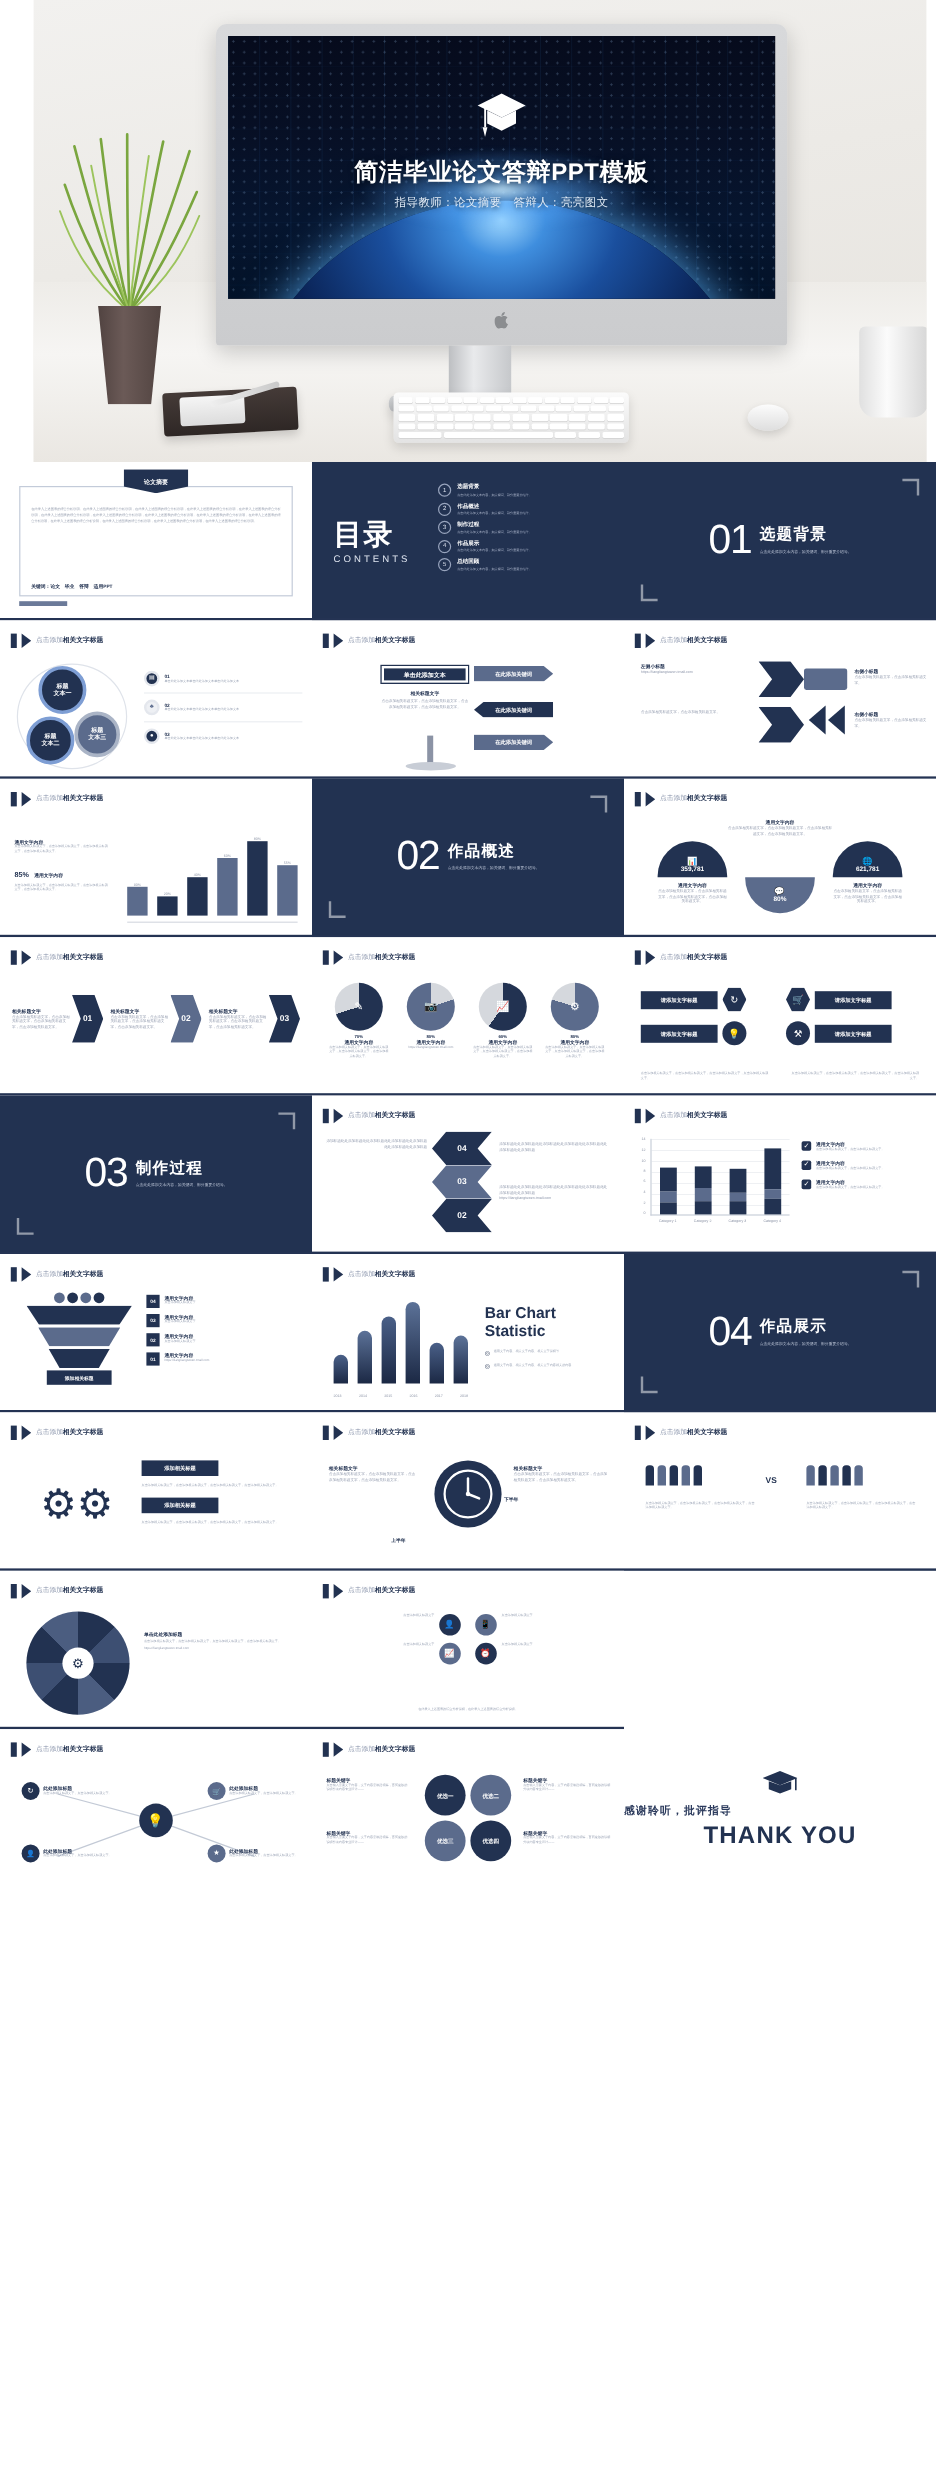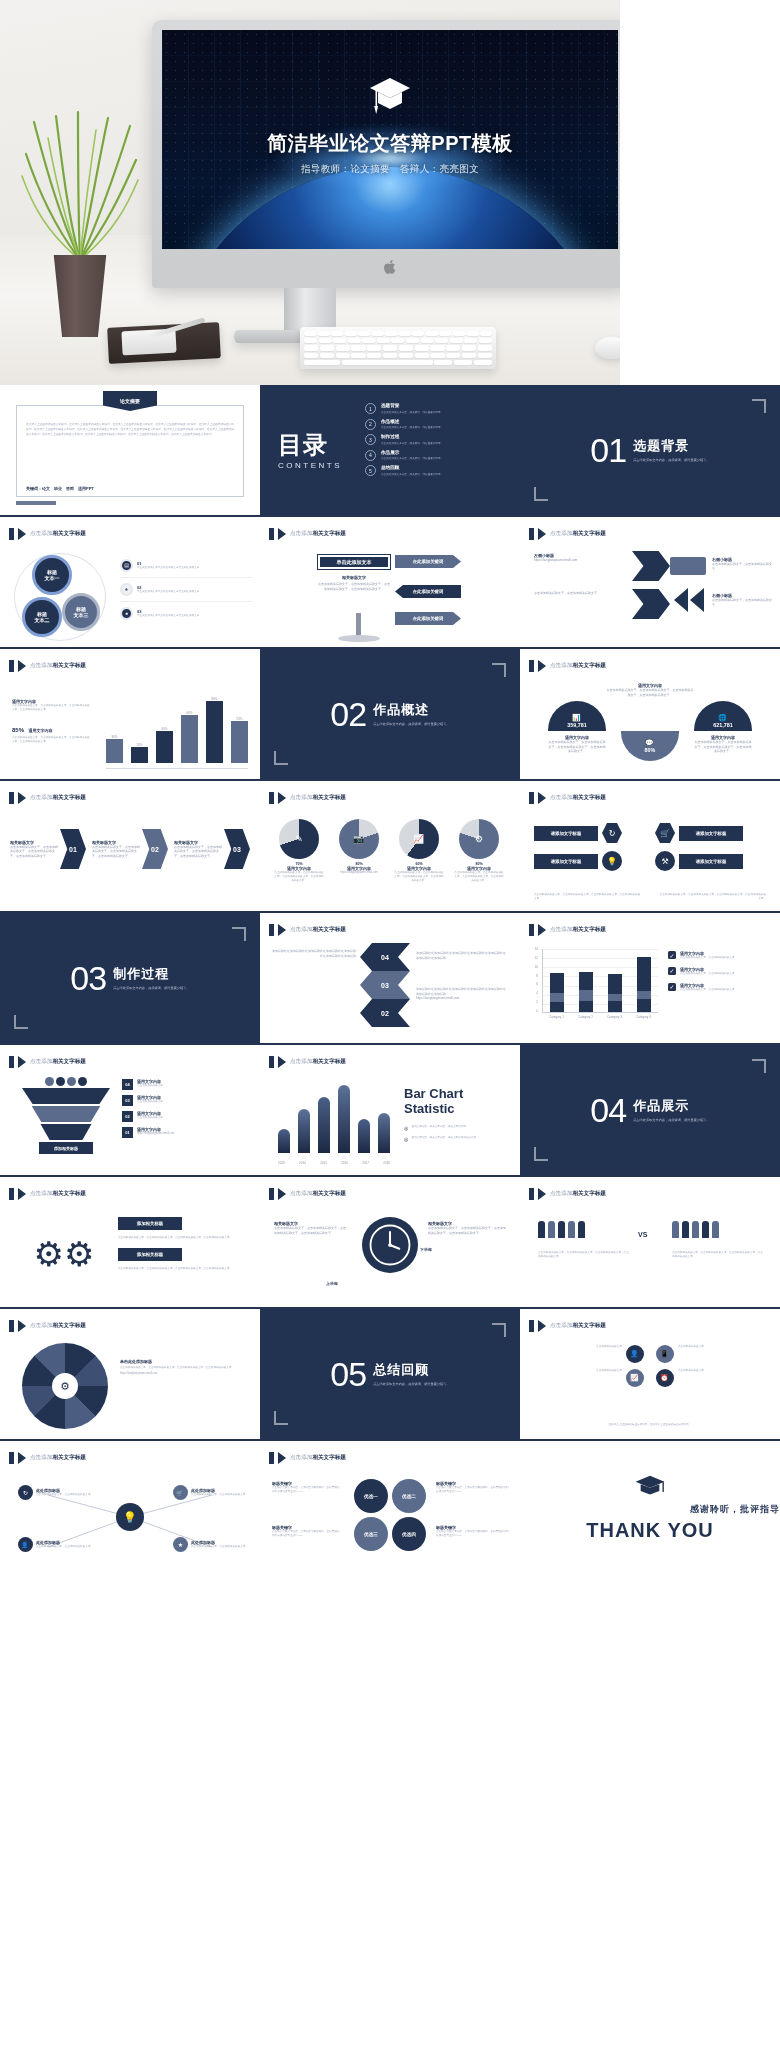--- a/index.html
+++ b/index.html
@@ -6,23 +6,24 @@
   html, body {
     width: 780px;
     background: #ffffff;
     font-family: "Liberation Sans", "DejaVu Sans", sans-serif;
   }
   body { width: 780px; height: 2068px; overflow: hidden; position: relative; }
 
   
   .hero {
     position: relative;
-    width: 620px; height: 385px;
+    width: 744px; height: 385px;
     background: linear-gradient(170deg,#f2f1ef 0%,#eceae6 45%,#e6e3de 100%);
     overflow: hidden;
+    margin-left: 28px;
   }
   .desk {
     position:absolute; left:0; bottom:0; width:780px; height:150px;
     background: linear-gradient(180deg,#eeece8 0%,#f6f5f3 40%,#eae7e2 100%);
   }
   .imac-body {
     position:absolute; left:152px; top:20px; width:476px; height:268px;
     background: linear-gradient(180deg,#d8d9db 0%,#cbccce 100%);
     border-radius: 9px 9px 3px 3px;
     box-shadow: 0 6px 18px rgba(0,0,0,.18);
@@ -994,31 +995,20 @@
       <div style="position:absolute;left:22px;top:34px;width:86px;height:86px;border-radius:50%;background:conic-gradient(#223251 0 45deg,#3d4f72 45deg 90deg,#223251 90deg 135deg,#4b5d80 135deg 180deg,#223251 180deg 225deg,#3d4f72 225deg 270deg,#223251 270deg 315deg,#4b5d80 315deg 360deg);">
         <div style="position:absolute;left:50%;top:50%;transform:translate(-50%,-50%);width:26px;height:26px;border-radius:50%;background:#fff;display:flex;align-items:center;justify-content:center;color:#223251;font-size:11px;">⚙</div>
       </div>
       <div style="position:absolute;left:120px;top:50px;right:8px;">
         <div class="lbl-b">单击此处添加标题</div>
         <div class="tiny" style="margin-top:2px;">点击添加相关标题文字，点击添加相关标题文字，点击添加相关标题文字，点击添加相关标题文字。</div>
         <div class="tiny" style="margin-top:2px;">https://liangliangtuwen.tmall.com</div>
       </div>
     </div>
 
-    <div class="cell navy">
-      <div class="sec-wrap">
-        <div class="sec-num">05</div>
-        <div>
-          <div class="sec-title">总结回顾</div>
-          <div class="sec-desc">点击此处添加文本内容，如关键词、部分重要介绍等。</div>
-        </div>
-      </div>
-      <div class="corner-l"></div>
-      <div class="corner-r"></div>
-    </div>
 
     <div class="cell">
       <div class="s-head">
         <div class="arrowbox"></div>
           <div class="arrow"></div>
         <div class="txt"><span class="lite">点击添加</span><span>相关文字标题</span></div>
       </div>
       <div style="position:absolute;left:16px;top:36px;right:16px;display:grid;grid-template-columns:1fr 1fr;gap:6px 12px;">
         <div style="display:flex;gap:4px;">
           <div class="tiny" style="flex:1;text-align:right;">点击添加相关标题文字</div>
@@ -1119,18 +1109,18 @@
     </div>
 
     <div class="cell" style="border-bottom:none;">
       <div style="position:absolute;left:0;right:0;top:32px;text-align:center;">
         <svg viewBox="0 0 40 30" width="34" height="26">
           <path d="M20 3 L37 10 L20 17 L3 10 Z" fill="#223251"></path>
           <path d="M9 13 L20 17 L31 13 L31 21 L20 25 L9 21 Z" fill="#223251"></path>
           <path d="M35.5 10 L35.5 22" stroke="#223251" stroke-width="1.6"></path>
         </svg>
       </div>
-      <div class="thanks-cn" style="position:absolute;left:0;right:0;top:62px;text-align:right;">感谢聆听，批评指导</div>
+      <div class="thanks-cn" style="position:absolute;left:0;right:0;top:62px;text-align:left;">感谢聆听，批评指导</div>
       <div class="thanks-en" style="position:absolute;left:0;right:0;top:78px;text-align:center;">THANK YOU</div>
     </div>
   </div>
 
 </div>
 
 </body></html>

